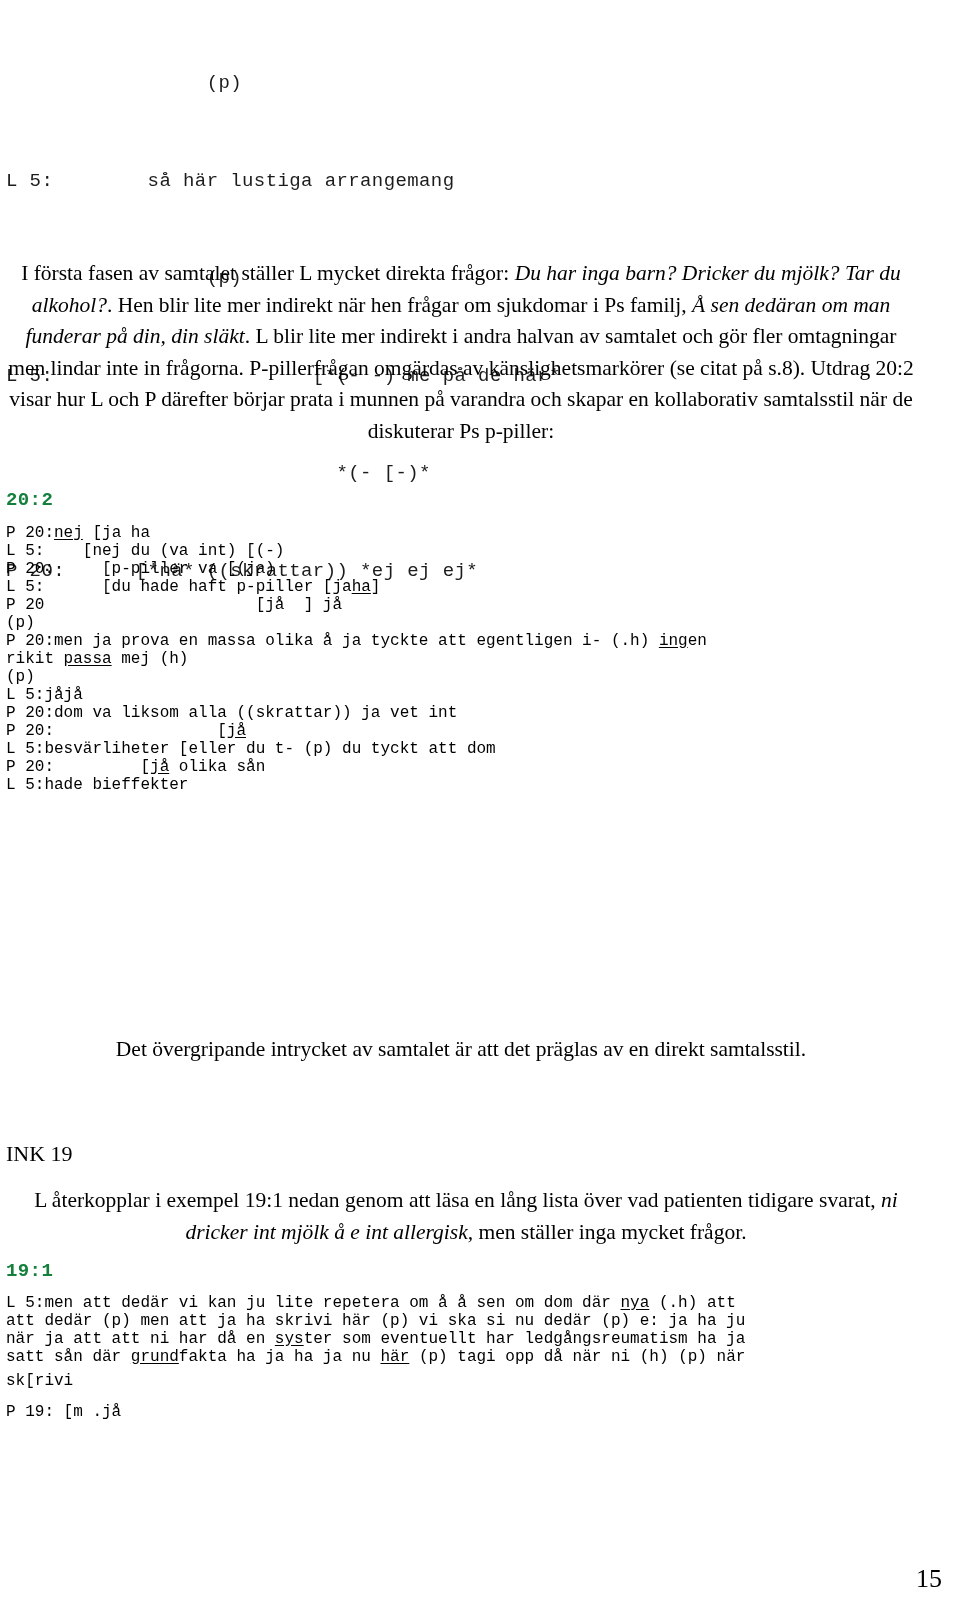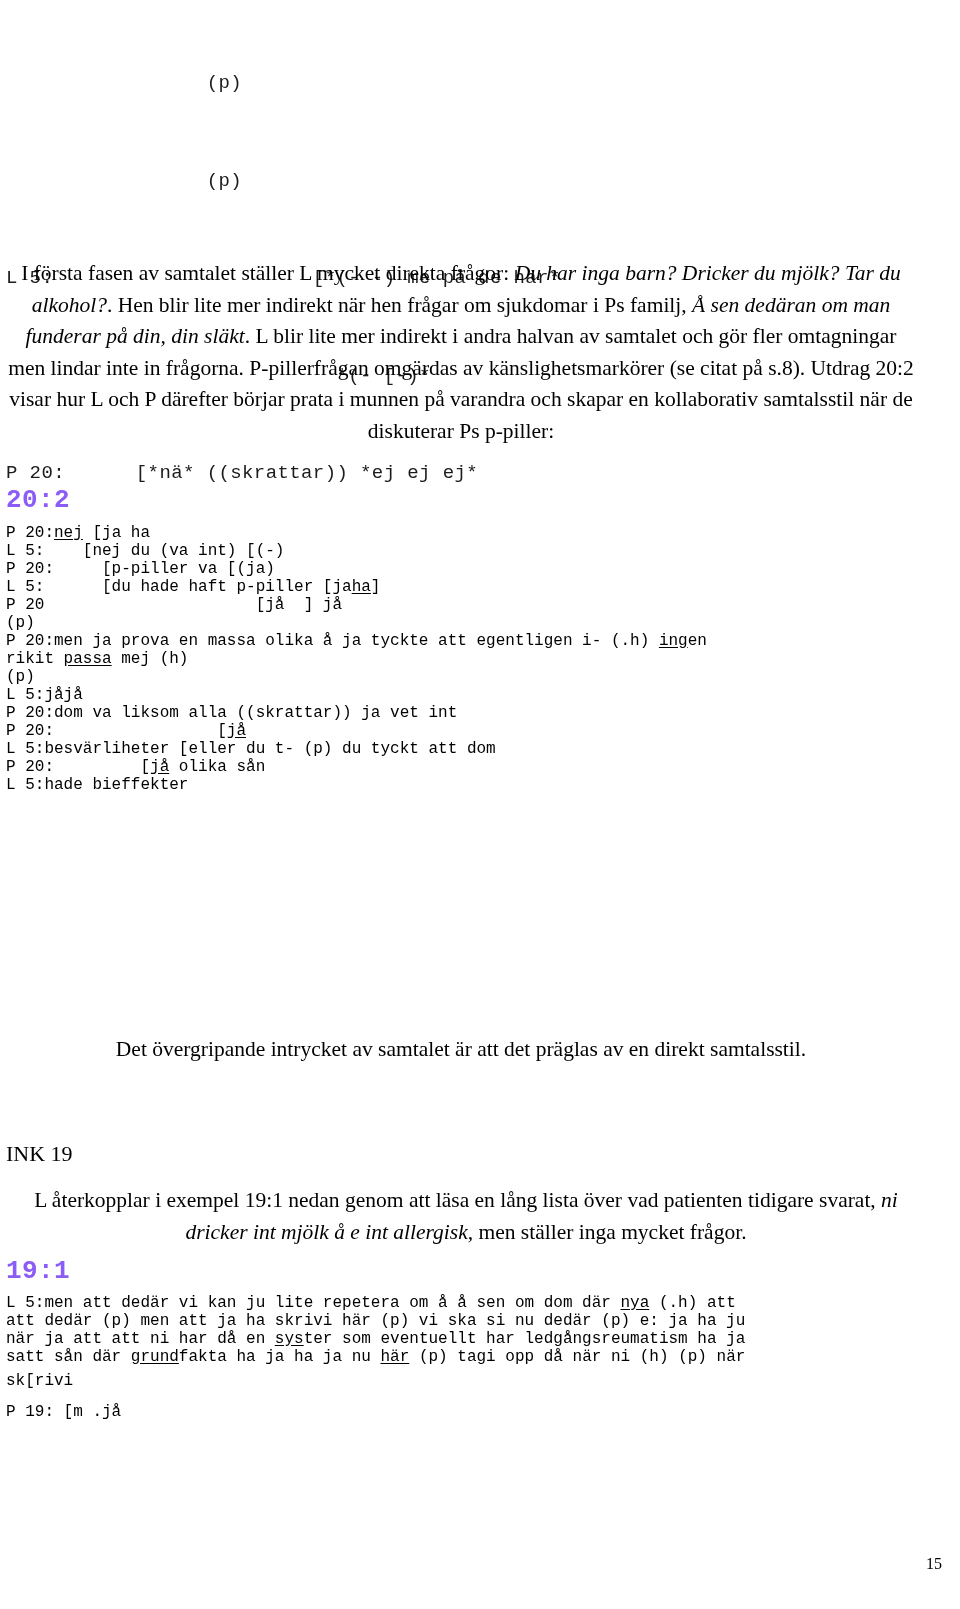--- a/index.html
+++ b/index.html
@@ -24,26 +24,26 @@
     color: #1c1c1c;
     white-space: pre;
     letter-spacing: 0.4px;
   }
   .mono-line {
     white-space: pre;
     font-family: "Liberation Mono", "DejaVu Sans Mono", monospace;
   }
   .mono-head {
     font-family: "Liberation Mono", "DejaVu Sans Mono", monospace;
-    font-size: 26px;
+    font-size: 19px;
     font-weight: bold;
     line-height: 32.5px;
     white-space: pre;
     letter-spacing: 0.4px;
-    color: #8b5cf6;
+    color: #15803d;
   }
   u.ul {
     text-decoration: underline;
     text-underline-offset: 2px;
   }
 
   
   .prose {
     font-family: "Liberation Serif", "DejaVu Serif", serif;
     font-size: 21.5px;
@@ -57,36 +57,37 @@
   .heading {
     font-family: "Liberation Serif", "DejaVu Serif", serif;
     font-size: 22px;
     font-weight: normal;
     line-height: 31px;
     color: #000;
   }
   .pagenum {
     position: absolute;
     right: 18px;
-    bottom: 36px;
+    bottom: 15px;
     font-family: "Liberation Serif", "DejaVu Serif", serif;
-    font-size: 16px;
+    font-size: 26px;
     color: #000;
   }
 
   
   .abs { position: absolute; }
 </style>
 </head>
 <body>
 
 <div class="page">
 
   <div class="abs mono-block" style="left:6px; top:2px; width:948px;">
     <div class="mono-line">                 (p)</div>
+    <div class="mono-line">L 5:        så här lustiga arrangemang</div>
     <div class="mono-line">                 (p)</div>
     <div class="mono-line">L 5:                      [*(- -) me på de här*</div>
     <div class="mono-line">                            *(- [-)*</div>
     <div class="mono-line">P 20:      [*nä* ((skrattar)) *ej ej ej*</div>
   </div>
 
   <div class="abs prose" style="left:6px; top:258px; width:910px;"><span>I första fasen av samtalet ställer L mycket direkta frågor: </span><i>Du har inga barn? Dricker du mjölk? Tar du alkohol?</i><span>. Hen blir lite mer indirekt när hen frågar om sjukdomar i Ps familj, </span><i>Å sen dedäran om man funderar på din, din släkt</i><span>. L blir lite mer indirekt i andra halvan av samtalet och gör fler omtagningar men lindar inte in frågorna. P-pillerfrågan omgärdas av känslighetsmarkörer (se citat på s.8). Utdrag 20:2 visar hur L och P därefter börjar prata i munnen på varandra och skapar en kollaborativ samtalsstil när de diskuterar Ps p-piller:</span></div>
 
   <div class="abs" style="left:6px; top:484px; width:948px;">
 

